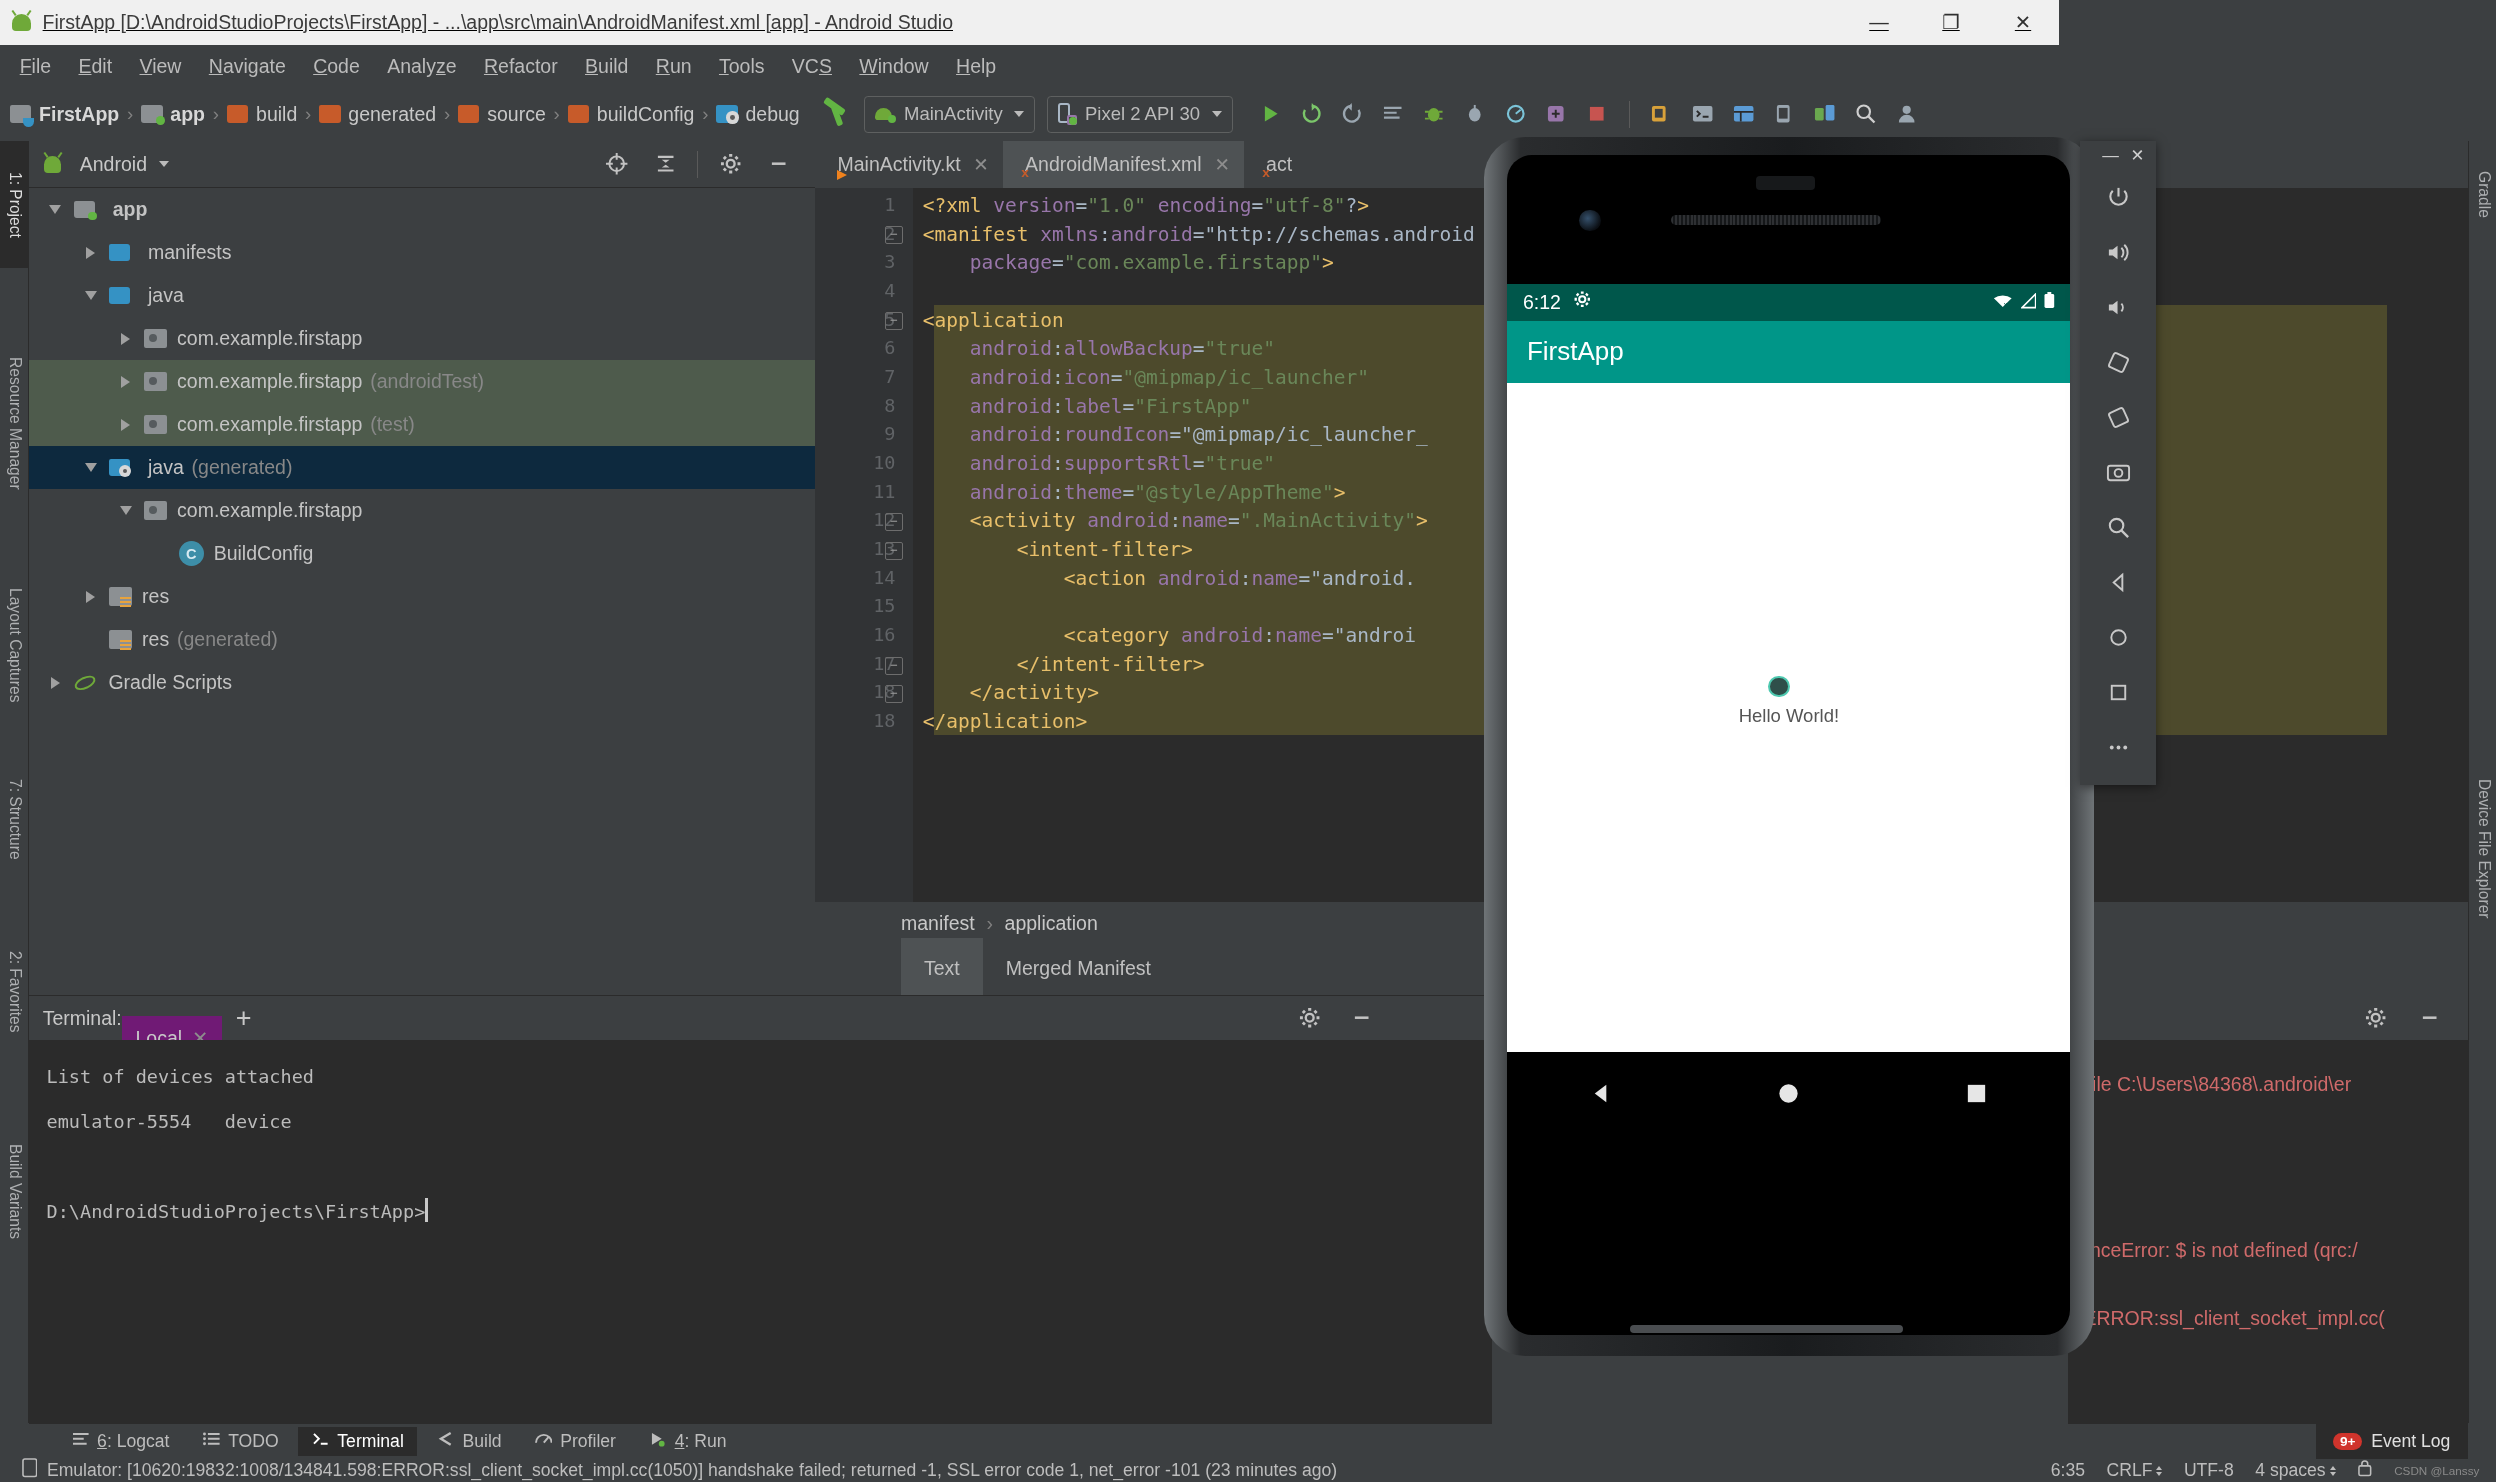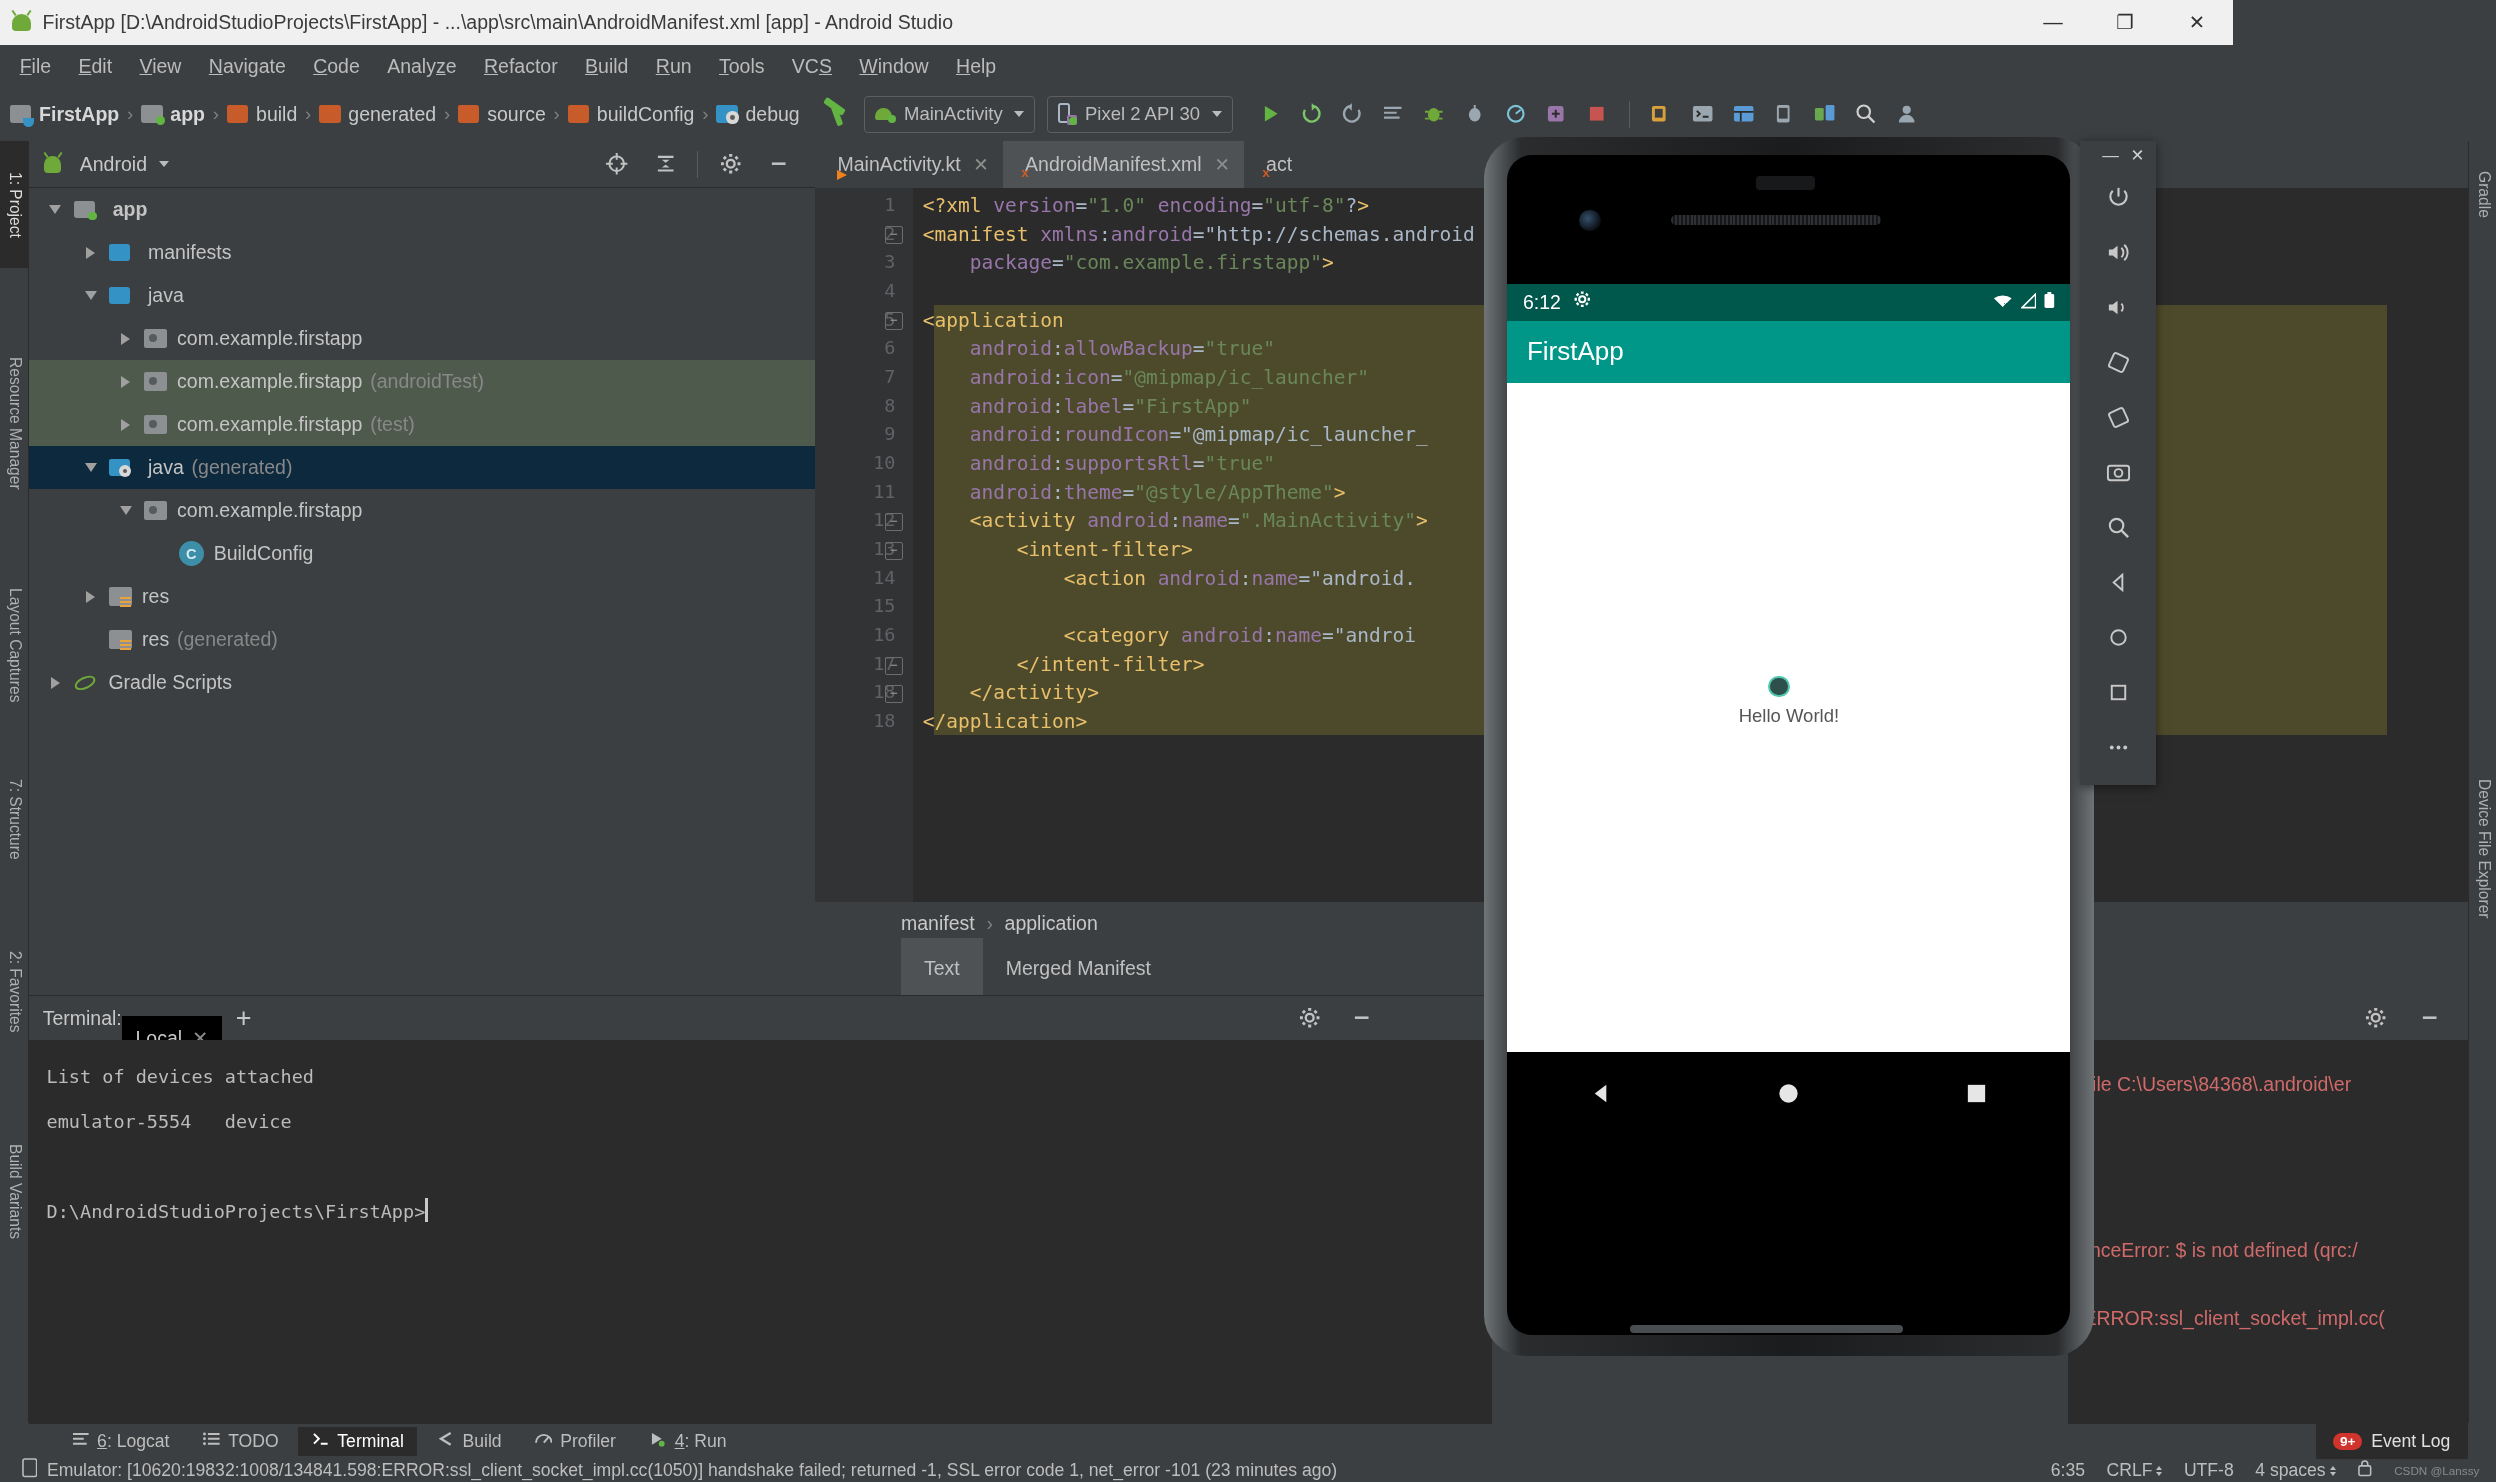--- a/index.html
+++ b/index.html
@@ -1,22 +1,22 @@
 <!DOCTYPE html>
 <html><head>
 <meta charset="utf-8">
 <style>
   * { box-sizing: border-box; margin:0; padding:0; }
   html,body { width:2497px; height:1482px; overflow:hidden; background:#3c3f41;
     font-family:"Liberation Sans", sans-serif; }
   body { position:relative; }
 
   
-  #titlebar { position:absolute; left:0; top:0; width:2233px; height:45px;
-    background:#f0f0f0; display:flex; align-items:center; }
+  #titlebar { position:absolute; left:0; top:0; width:2059px; height:45px;
+    background:#f0f0f0; display:flex; align-items:center;text-decoration:underline; }
   #titlebar .tb-icon { width:25px; height:25px; margin-left:9.8px; margin-right:7.8px; position:relative; }
   #titlebar .tb-title { font-size:19.5px; color:#3b3b3b; white-space:nowrap; }
   #titlebar .tb-btns { margin-left:auto; display:flex; height:45px; }
   #titlebar .tb-btn { width:72px; height:45px; display:flex; align-items:center;
     justify-content:center; color:#303030; font-size:19.5px; }
 
   
   .droid { width:23.4px; height:23.4px; position:relative; }
   .droid .head { position:absolute; left:2px; top:3.9px; width:19.5px; height:9.8px;
      background:#6fa939; border-radius:9.8px 9.8px 0 0; }
@@ -148,21 +148,21 @@
   .btab { height:61px; padding:0 23px; display:flex; align-items:center;
      font-size:19.5px; color:#c0c0c0; }
   .btab.active { background:#4e5254; }
 
   
   #termhdr { position:absolute; left:29px; top:995px; width:2467px; height:45px;
      background:#3c3f41; display:flex; align-items:center; border-top:1px solid #2b2b2b; }
   #termhdr .lbl { font-size:19.5px; color:#c8c8c8; margin-left:13.7px; }
   .ttab { height:45px; display:flex; align-items:center; gap:9.8px; padding:0 13.7px;
      font-size:19.5px; color:#c8c8c8; }
-  .ttab.active { background:#000000;margin-top:40px; }
+  .ttab.active { background:#701a75;margin-top:40px; }
   #termbody { position:absolute; left:29px; top:1040px; width:1463px; height:384px;
      background:#2b2b2b; font-family:"DejaVu Sans Mono", monospace; color:#bbbbbb;
      font-size:18.5px; padding:13.7px 17.6px; overflow:hidden; }
   .tline { height:45px; line-height:45px; white-space:pre; }
   .caretblk { display:inline-block; width:2.9px; height:23.4px; background:#c8c8c8;
      vertical-align:-3.9px; }
 
   
   #runpanel { position:absolute; left:2068px; top:995px; width:400px; height:429px;
      background:#2b2b2b; overflow:hidden; }

